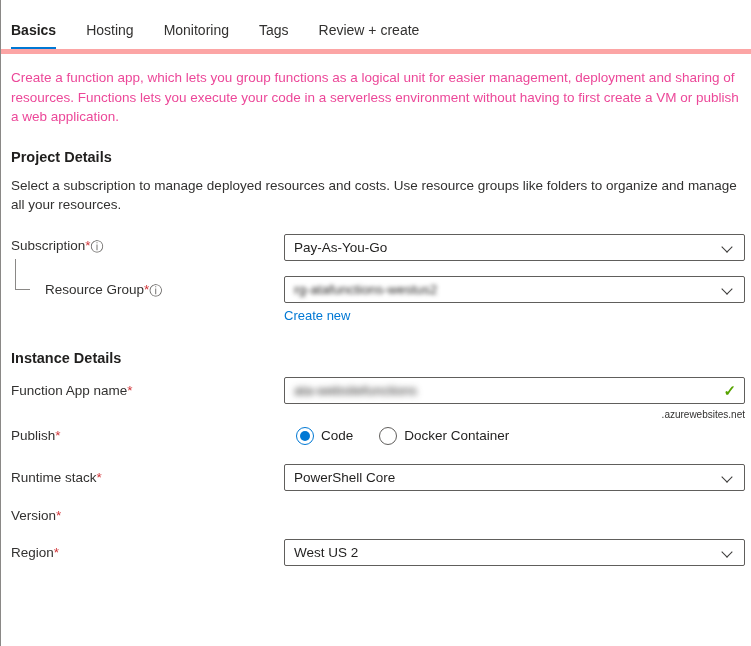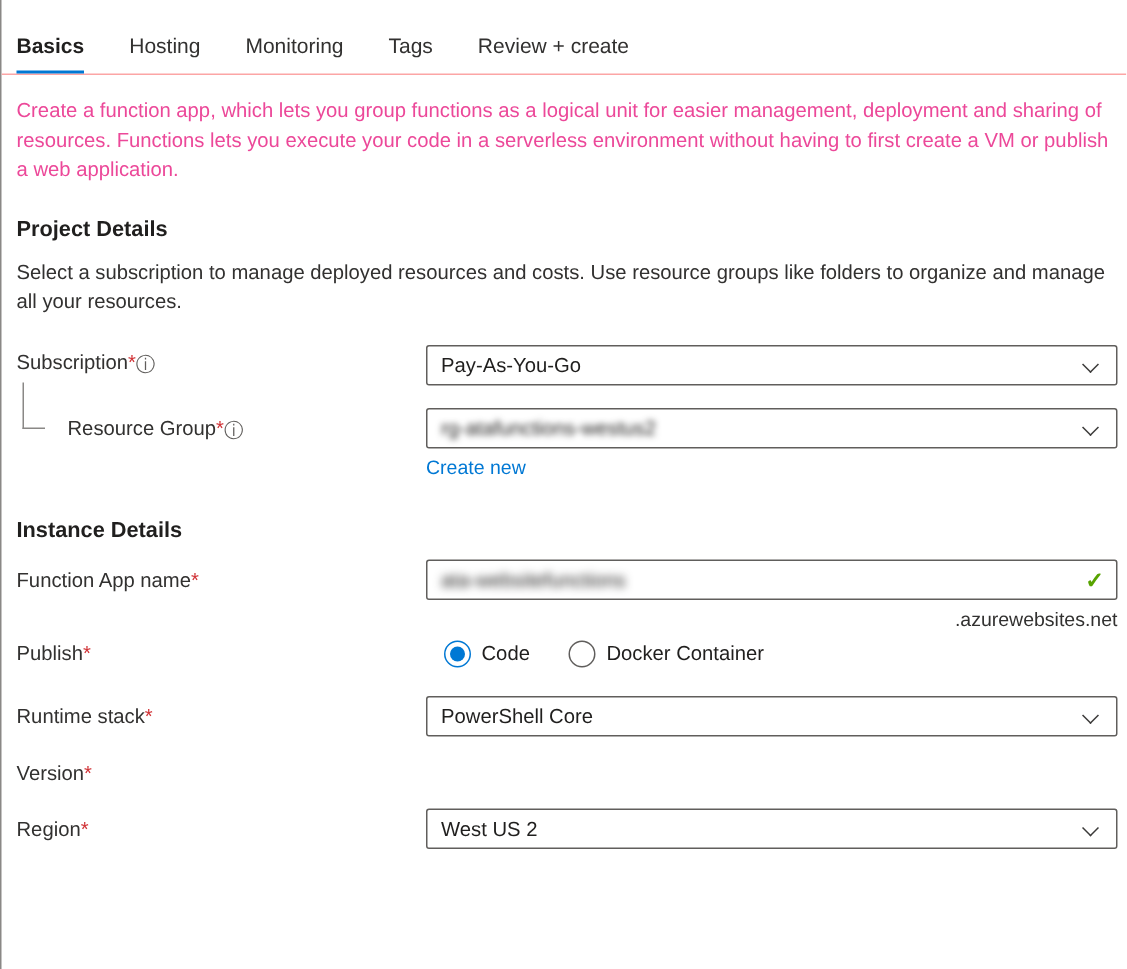--- a/index.html
+++ b/index.html
@@ -27,21 +27,21 @@
   }
   .title { font-size: 24px; font-weight: 700; color: #1b1a19; letter-spacing: 0.2px; }
   .ellipsis-btn {
     margin-left: 26px; margin-top: 8px;
     color: #605e5c; font-size: 14px; letter-spacing: 1px;
     cursor: pointer; line-height: 1;
   }
   
   .tabs {
     padding: 22px 0 0 10px;
-    border-bottom: 1px solid #fca5a5;
+    border-bottom: 5px solid #fca5a5;
     display: flex;
     text-align: center;
   }
   .tab {
     margin-right: 30px;
     padding-bottom: 9px;
     font-size: 14px;
     color: #323130;
     cursor: pointer;
     border-bottom: 2px solid transparent;
@@ -108,21 +108,21 @@
   .check-icon {
     position: absolute;
     right: 8px; top: 4px;
     color: #57a300;
     font-size: 15px;
     font-weight: 700;
   }
   .blur-light { filter: blur(2px); }
   .blur-heavy { filter: blur(3px); }
   .link { color: #0078d4; font-size: 13px; cursor: pointer; display: inline-block; margin-top: 5px; }
-  .suffix-line { text-align: right; font-size: 13px; color: #323130; margin-top: 5px; }
+  .suffix-line { text-align: right; font-size: 10px; color: #323130; margin-top: 5px; }
   
   .tree-connector {
     position: absolute;
     left: 14px; top: -17px;
     width: 15px; height: 31px;
     border-left: 1px solid #8a8886;
     border-bottom: 1px solid #8a8886;
   }
   .indent-label { padding-left: 34px; }
   

